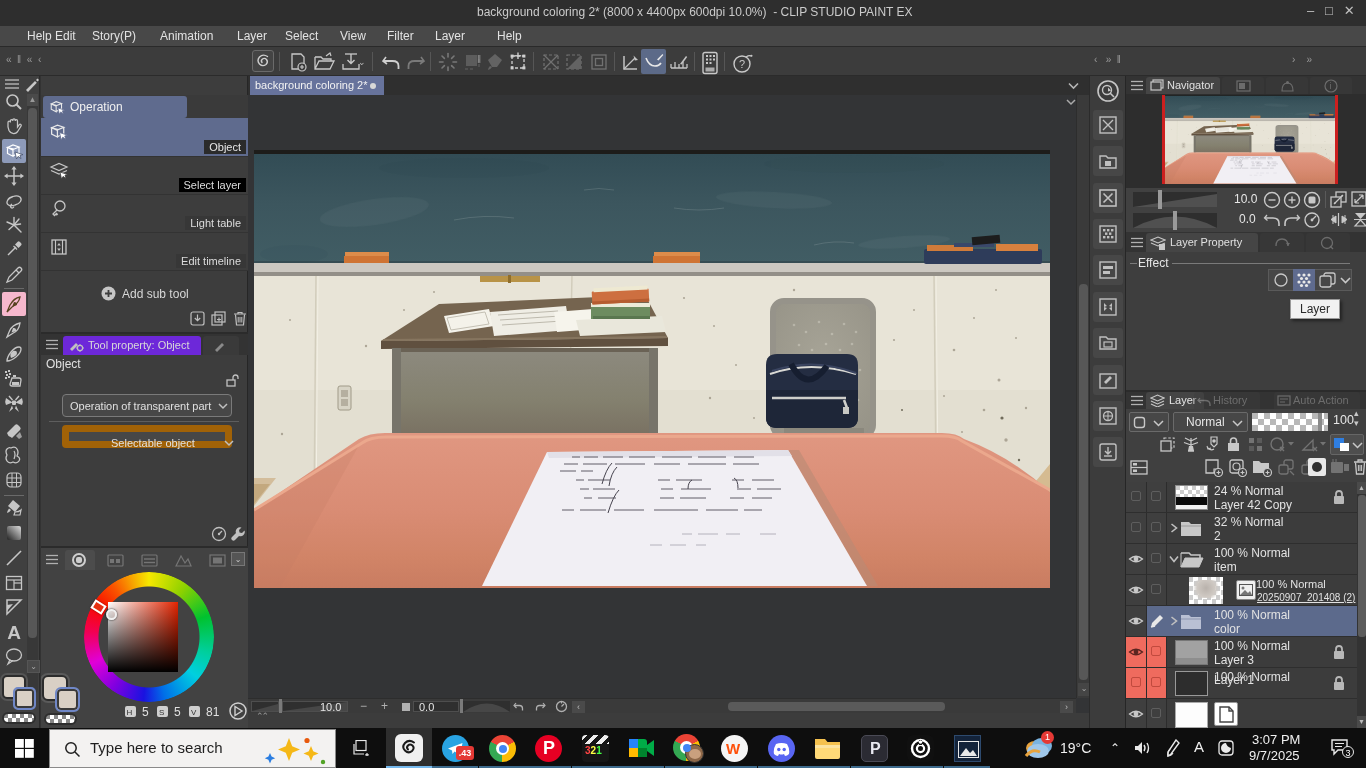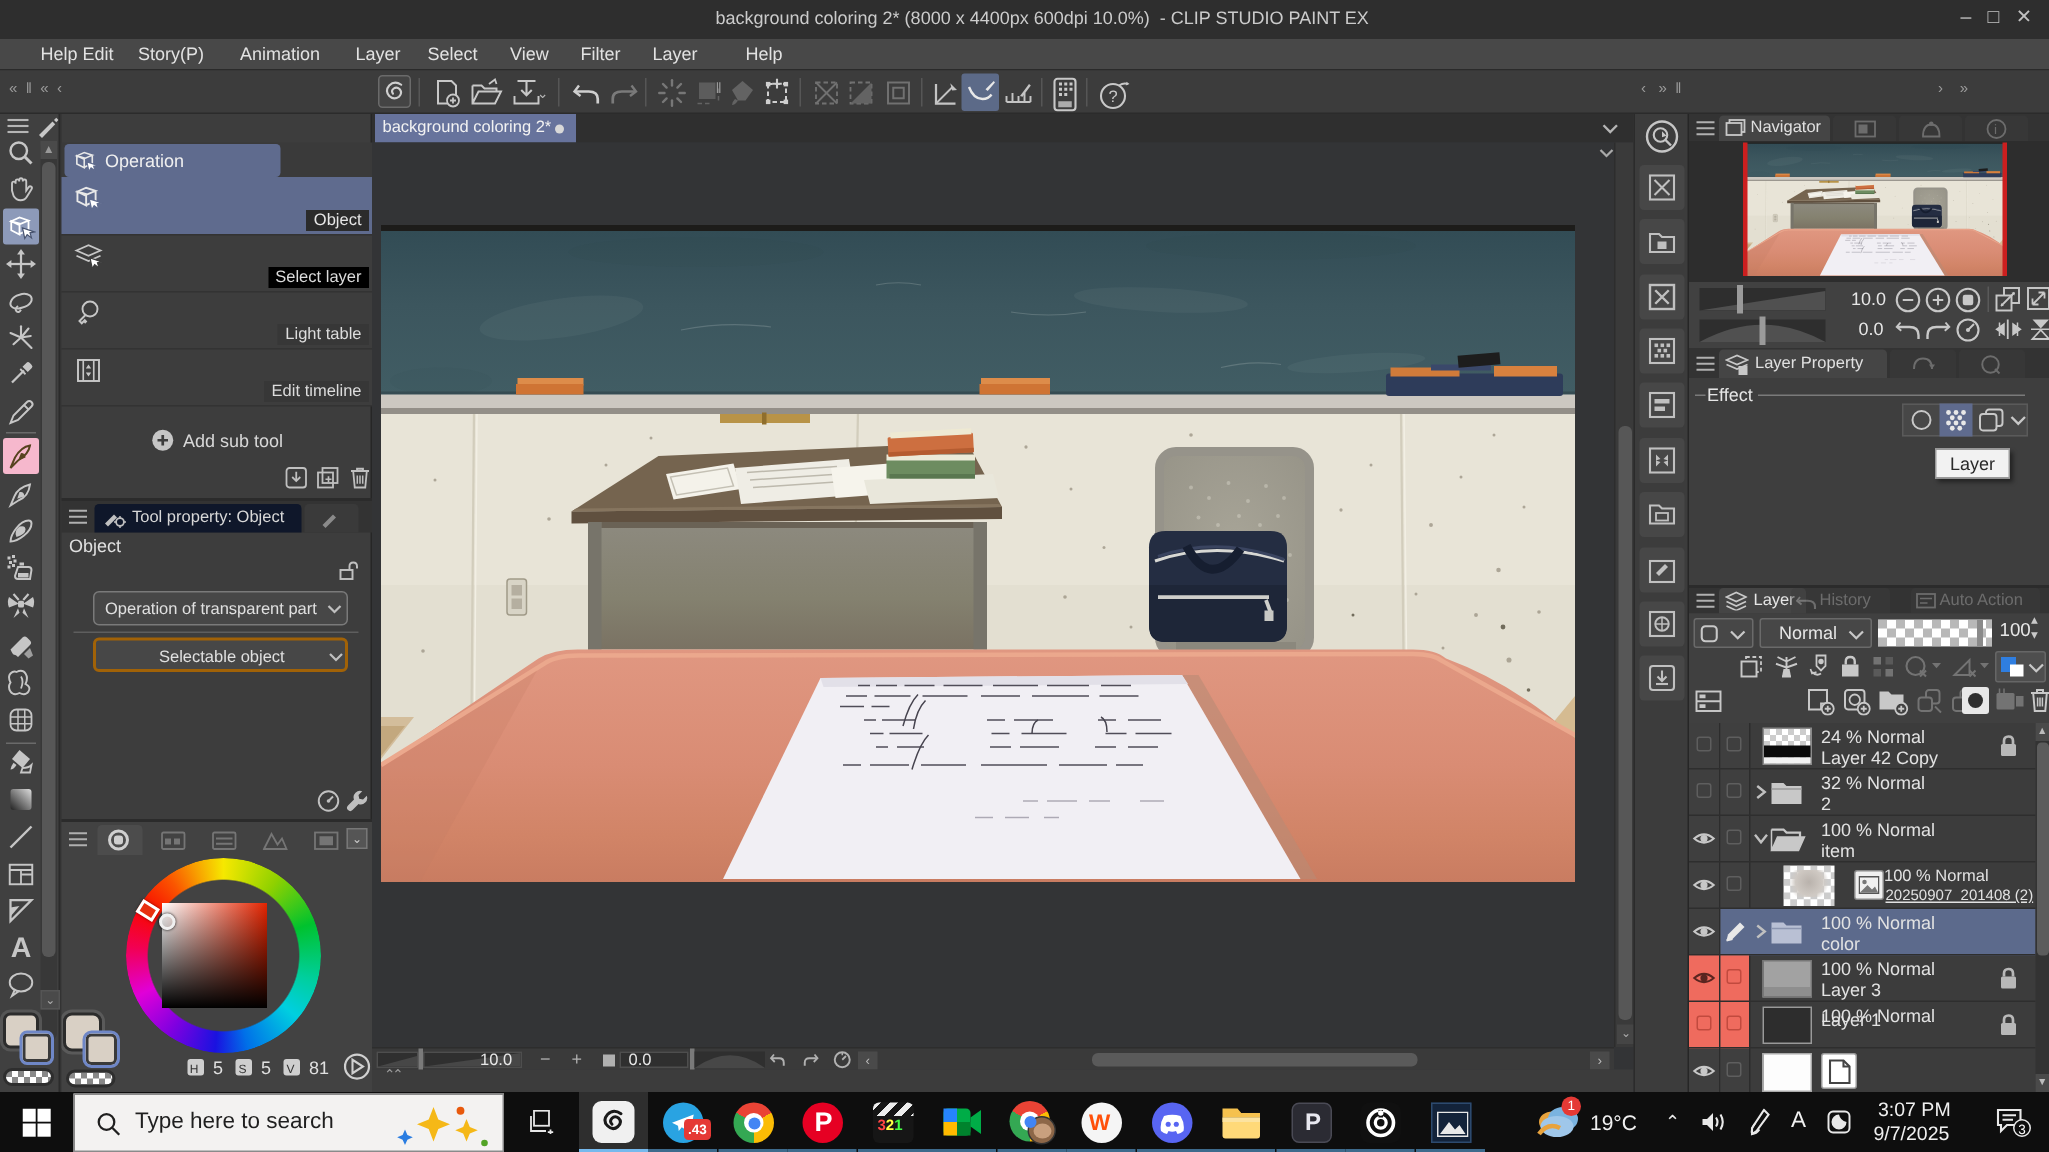--- a/index.html
+++ b/index.html
@@ -413,21 +413,21 @@
   <div class="ab" style="left:0;top:256px;width:207px;height:2px;background:#2b2b2b;"></div>
 
   <div class="ab" style="left:0;top:258px;width:207px;height:21px;background:#333;">
     <svg class="ab" style="left:4px;top:5px;" width="14" height="11" viewBox="0 0 14 11">
         <g stroke="#b0b0b0" stroke-width="1.3">
           <line x1="1" y1="1.5" x2="13" y2="1.5"></line>
           <line x1="1" y1="5.5" x2="13" y2="5.5"></line>
           <line x1="1" y1="9.5" x2="13" y2="9.5"></line>
         </g>
       </svg>
-    <div class="ab" style="left:22px;top:2px;width:138px;height:19px;background:#0f172a;border-radius:3px 3px 0 0;">
+    <div class="ab" style="left:22px;top:2px;width:138px;height:19px;background:#6d28d9;border-radius:3px 3px 0 0;">
       <svg class="ab" style="left:6px;top:3px;" width="15" height="13" viewBox="0 0 15 13">
           <path d="M1 10 7 4l2 2-6 6z" fill="#c0c0c0"></path>
           <circle cx="11" cy="9" r="2.6" fill="none" stroke="#c0c0c0" stroke-width="1.2"></circle>
           <g stroke="#c0c0c0" stroke-width="1">
             <line x1="11" y1="5" x2="11" y2="6.4"></line>
             <line x1="11" y1="11.6" x2="11" y2="13"></line>
             <line x1="7" y1="9" x2="8.4" y2="9"></line>
             <line x1="13.6" y1="9" x2="15" y2="9"></line>
           </g>
         </svg>
@@ -444,21 +444,21 @@
       <rect x="2" y="7" width="8" height="6" fill="none" stroke="#c0c0c0" stroke-width="1.3"></rect>
       <path d="M8 7V4.5q0-2.5 2.5-2.5T13 4.5V6" fill="none" stroke="#c0c0c0" stroke-width="1.3"></path>
     </svg>
   <div class="ab" style="left:21px;top:318px;width:170px;height:23px;background:#474747;border:1px solid #7a7a7a;border-radius:4px;">
     <div class="tx" style="left:7px;top:5px;font-size:11px;color:#e0e0e0;">Operation of transparent part</div>
     <svg class="ab" style="left:155px;top:8px;" width="10" height="7" viewBox="0 0 10 7">
         <path d="M1 1l4 4 4-4" fill="none" stroke="#c0c0c0" stroke-width="1.5"></path>
       </svg>
   </div>
   <div class="ab" style="left:8px;top:345px;width:190px;height:1px;background:#5e5e5e;"></div>
-  <div class="ab" style="left:21px;top:349px;width:170px;height:23px;background:#474747;border:2px solid #a16207;border-radius:4px;">
+  <div class="ab" style="left:21px;top:349px;width:170px;height:23px;background:#474747;border:7px solid #a16207;border-radius:4px;">
     <div class="tx" style="left:42px;top:5px;font-size:11px;color:#e0e0e0;">Selectable object</div>
     <svg class="ab" style="left:155px;top:8px;" width="10" height="7" viewBox="0 0 10 7">
         <path d="M1 1l4 4 4-4" fill="none" stroke="#c0c0c0" stroke-width="1.5"></path>
       </svg>
   </div>
   <svg class="ab" style="left:170px;top:450px;" width="16" height="16" viewBox="0 0 16 16">
       <circle cx="8" cy="8" r="6.5" fill="none" stroke="#c0c0c0" stroke-width="1.3"></circle>
       <line x1="8" y1="8" x2="11" y2="5" stroke="#c0c0c0" stroke-width="1.3"></line>
       <circle cx="8" cy="8" r="1.2" fill="#c0c0c0"></circle>
     </svg>

